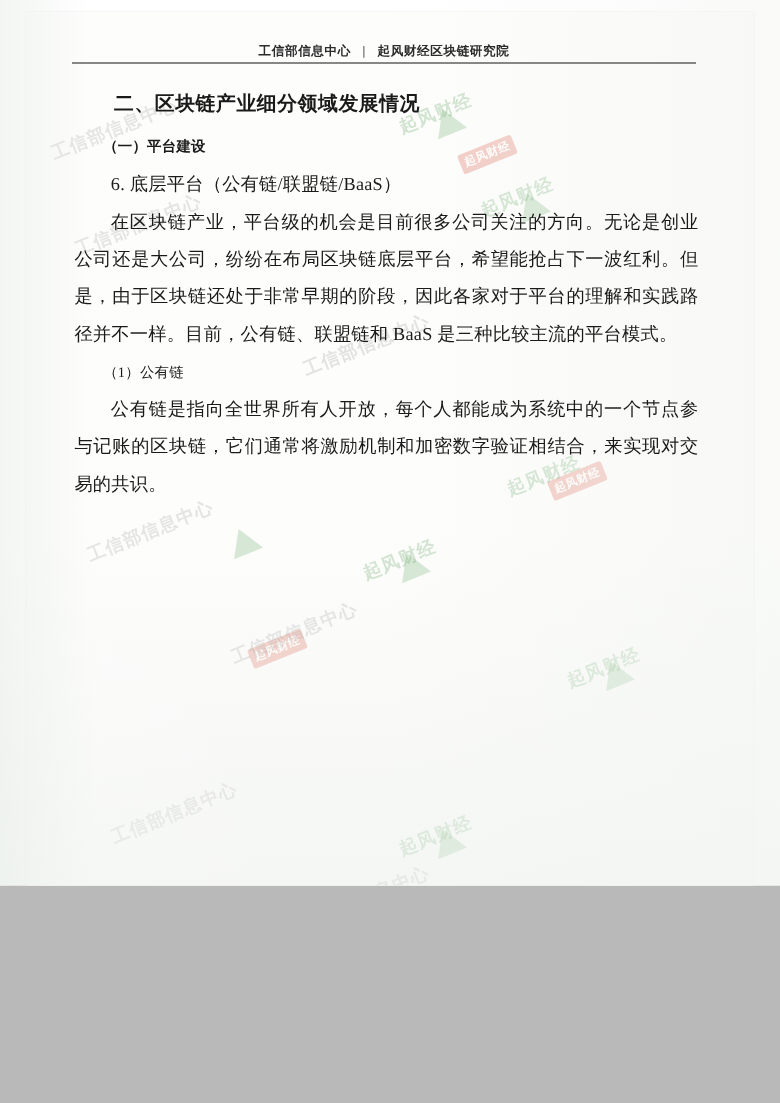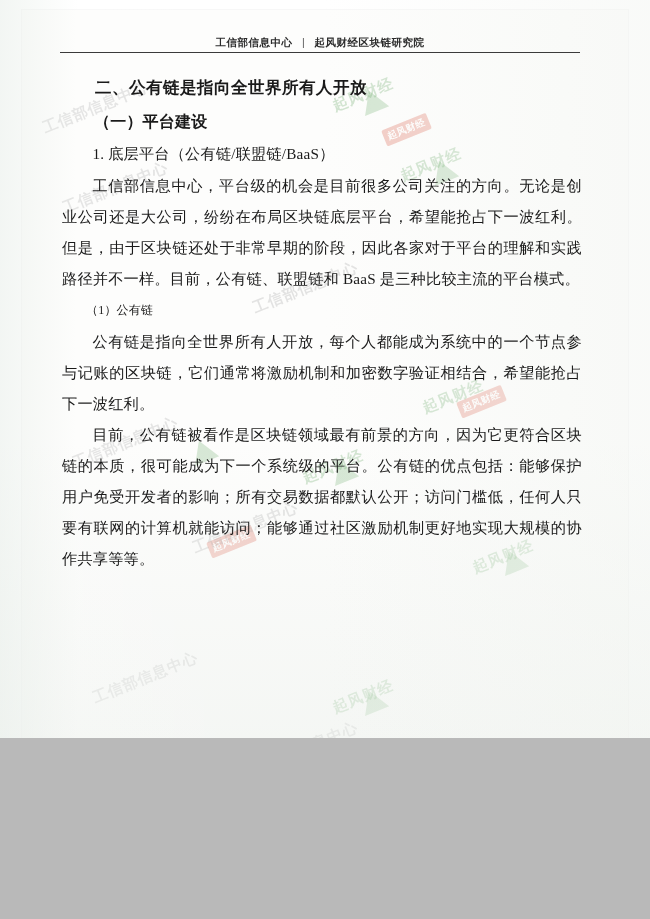--- a/index.html
+++ b/index.html
@@ -88,21 +88,21 @@
     font-size: 16.5px;
     font-weight: bold;
     line-height: 34px;
     text-indent: 2em;
     margin-top: 4px;
     margin-bottom: 2px;
     letter-spacing: 0.5px;
     font-family: "Liberation Sans", "DejaVu Sans", sans-serif;
   }
   .h3 {
-    font-size: 16px;
+    font-size: 12px;
     font-weight: bold;
     line-height: 32px;
     text-indent: 2em;
     font-family: Liberation Serif, serif;
   }
   .h4 {
     font-size: 15.2px;
     line-height: 32px;
     text-indent: 2em;
   }
@@ -221,22 +221,21 @@
   <div class="paper-tint"></div>
 
   <div class="header">
     <span>工信部信息中心</span>
     <span class="sep">|</span>
     <span>起风财经区块链研究院</span>
   </div>
   <div class="header-rule"></div>
 
   <div class="content" id="content">
-      <p class="h2">二、公有链是指向全世界所有人开放</p>
+      <p class="h2">二、区块链产业细分领域发展情况</p>
       <p class="h3">（一）平台建设</p>
-      <p class="h4">1. 底层平台（公有链/联盟链/BaaS）</p>
-      <p class="indent">工信部信息中心，平台级的机会是目前很多公司关注的方向。无论是创业公司还是大公司，纷纷在布局区块链底层平台，希望能抢占下一波红利。但是，由于区块链还处于非常早期的阶段，因此各家对于平台的理解和实践路径并不一样。目前，公有链、联盟链和 BaaS 是三种比较主流的平台模式。</p>
+      <p class="h4">6. 底层平台（公有链/联盟链/BaaS）</p>
+      <p class="indent">在区块链产业，平台级的机会是目前很多公司关注的方向。无论是创业公司还是大公司，纷纷在布局区块链底层平台，希望能抢占下一波红利。但是，由于区块链还处于非常早期的阶段，因此各家对于平台的理解和实践路径并不一样。目前，公有链、联盟链和 BaaS 是三种比较主流的平台模式。</p>
       <p class="h5">（1）公有链</p>
-      <p class="indent">公有链是指向全世界所有人开放，每个人都能成为系统中的一个节点参与记账的区块链，它们通常将激励机制和加密数字验证相结合，希望能抢占下一波红利。</p>
-      <p class="indent">目前，公有链被看作是区块链领域最有前景的方向，因为它更符合区块链的本质，很可能成为下一个系统级的平台。公有链的优点包括：能够保护用户免受开发者的影响；所有交易数据都默认公开；访问门槛低，任何人只要有联网的计算机就能访问；能够通过社区激励机制更好地实现大规模的协作共享等等。</p>
+      <p class="indent">公有链是指向全世界所有人开放，每个人都能成为系统中的一个节点参与记账的区块链，它们通常将激励机制和加密数字验证相结合，来实现对交易的共识。</p>
     </div>
 
 </div>
 
 </body></html>

